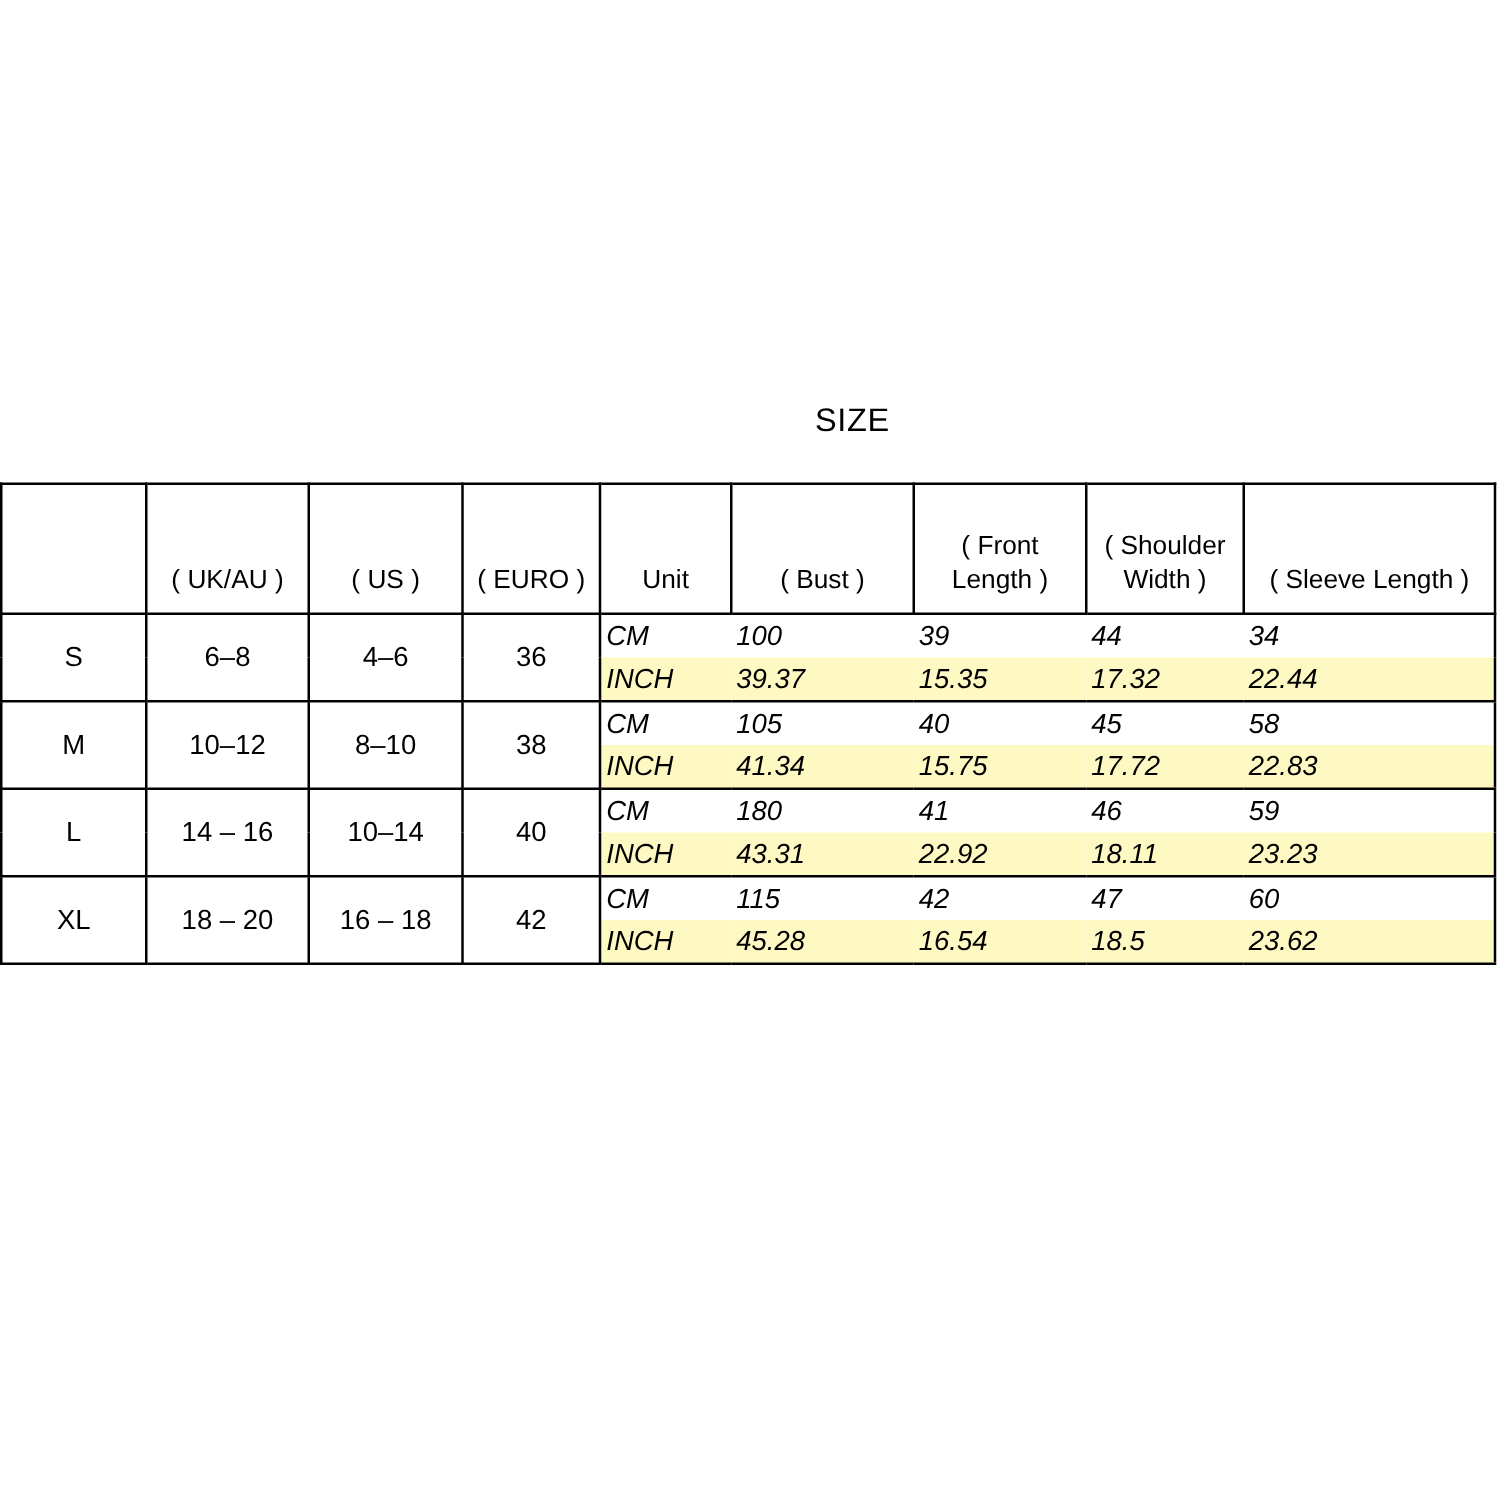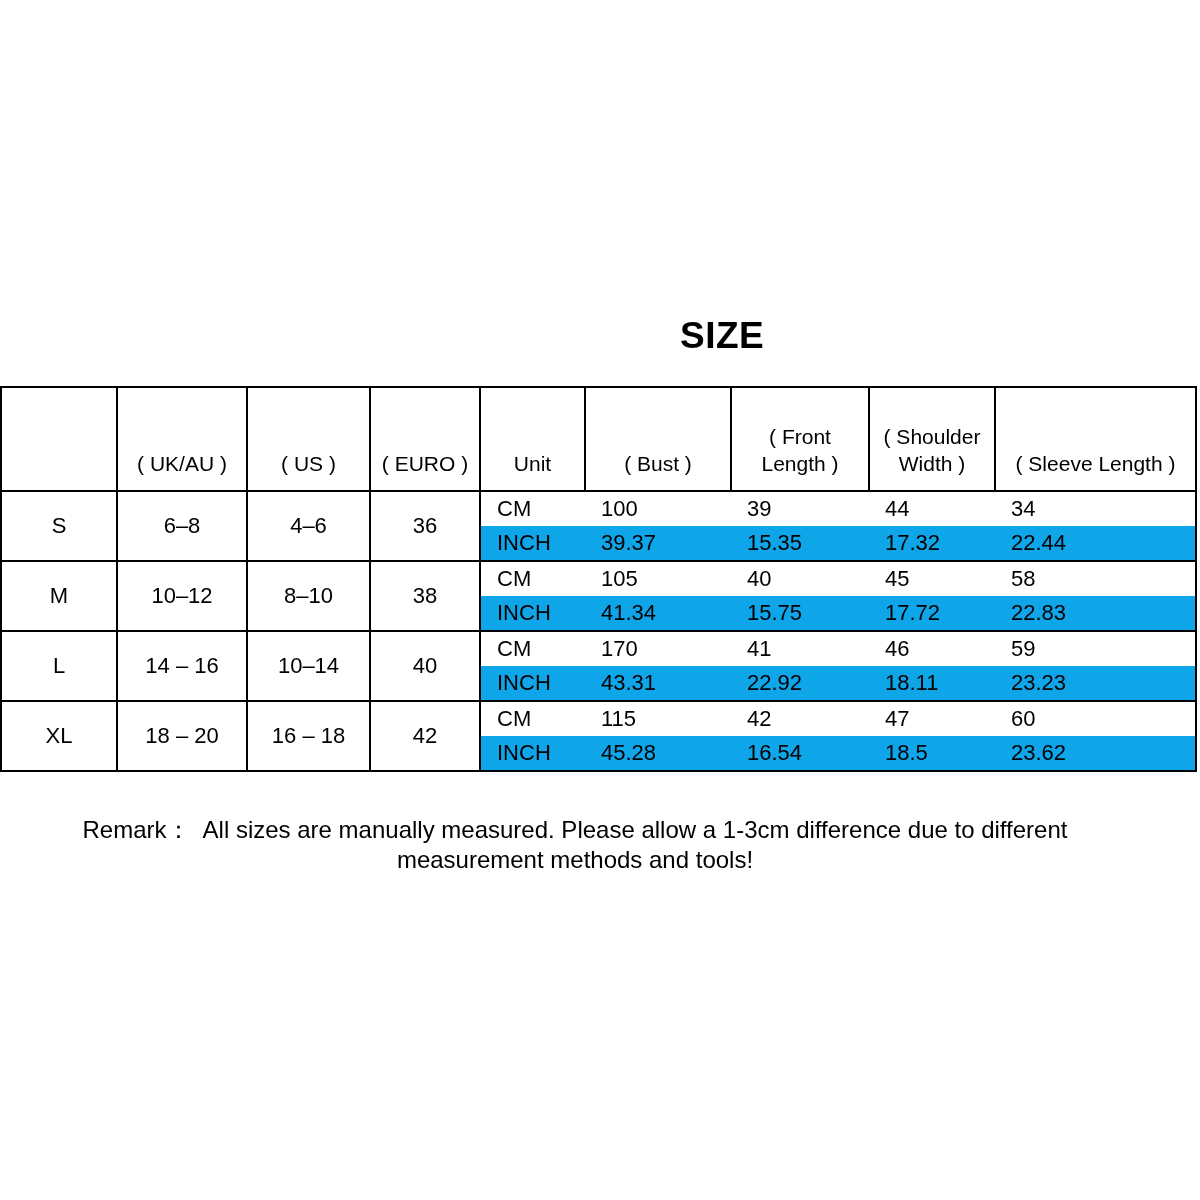--- a/index.html
+++ b/index.html
@@ -12,25 +12,25 @@
     width: 1200px;
     height: 1200px;
     background: #ffffff;
     color: #000000;
     font-family: "Liberation Sans", sans-serif;
     overflow: hidden;
   }
   .title {
     position: absolute;
     top: 317px;
-    left: 680px;
+    left: 652px;
     margin: 0;
-    font-size: 37px;
+    font-size: 26px;
     line-height: 38px;
-    font-weight: 700;
+    font-weight: 400;
     letter-spacing: 0.5px;
   }
   table.size-table {
     position: absolute;
     top: 386px;
     left: 0;
     width: 1195px;
     border-collapse: collapse;
     table-layout: fixed;
     border: 2px solid #000000;
@@ -52,27 +52,28 @@
     border: 2px solid #000000;
     text-align: center;
     vertical-align: middle;
     font-size: 22px;
     background: #ffffff;
   }
   td.meas {
     border: none;
     text-align: left;
     vertical-align: middle;
-    padding: 0 0 0 16px;
+    padding: 0 0 0 4px;
     font-size: 22px;
+    font-style: italic;
   }
   tr.cm-row  { height: 35px; }
   tr.inch-row { height: 35px; }
   tr.inch-row td.meas {
-    background: #0ea5e9;
+    background: #fef9c3;
     border-bottom: 2px solid #000000;
   }
   .remark {
     position: absolute;
     top: 815px;
     left: 15px;
     width: 1120px;
     margin: 0;
     text-align: center;
     font-size: 24px;
@@ -148,21 +149,21 @@
         <td class="meas">17.72</td>
         <td class="meas">22.83</td>
       </tr>
 
       <tr class="cm-row">
         <td class="group" rowspan="2">L</td>
         <td class="group" rowspan="2">14 – 16</td>
         <td class="group" rowspan="2">10–14</td>
         <td class="group" rowspan="2">40</td>
         <td class="meas">CM</td>
-        <td class="meas">170</td>
+        <td class="meas">180</td>
         <td class="meas">41</td>
         <td class="meas">46</td>
         <td class="meas">59</td>
       </tr>
       <tr class="inch-row">
         <td class="meas">INCH</td>
         <td class="meas">43.31</td>
         <td class="meas">22.92</td>
         <td class="meas">18.11</td>
         <td class="meas">23.23</td>
@@ -182,15 +183,14 @@
       <tr class="inch-row">
         <td class="meas">INCH</td>
         <td class="meas">45.28</td>
         <td class="meas">16.54</td>
         <td class="meas">18.5</td>
         <td class="meas">23.62</td>
       </tr>
     </tbody>
   </table>
 
-  <p class="remark">Remark：&nbsp; All sizes are manually measured. Please allow a 1-3cm difference due to different measurement methods and tools!</p>
 
 </div>
 
 </body></html>

